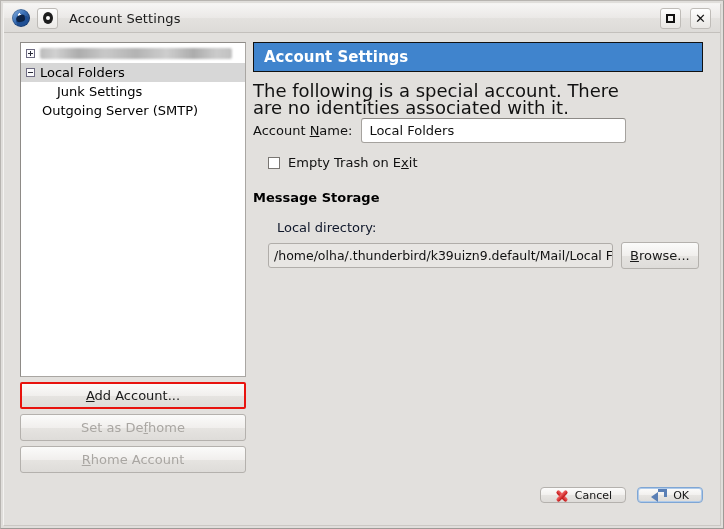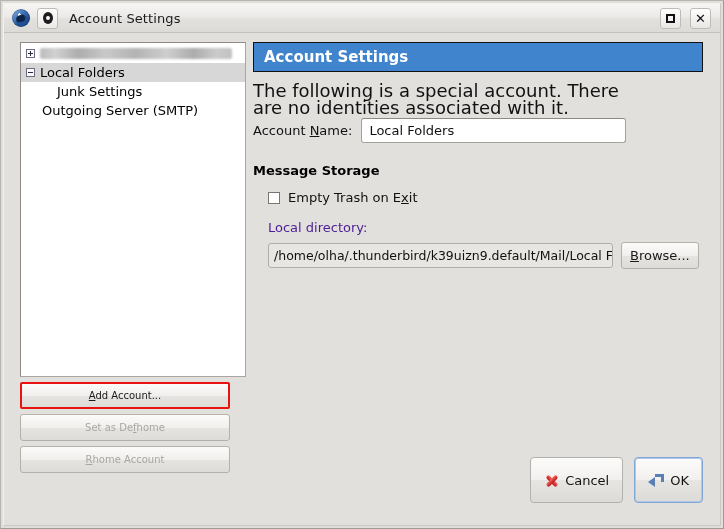--- a/index.html
+++ b/index.html
@@ -195,27 +195,27 @@
       #b9b9b9 0%, #cfcfcf 8%, #a9a9a9 20%, #c6c6c6 34%,
       #b0b0b0 50%, #cccccc 66%, #a8a8a8 80%, #c9c9c9 92%, #bdbdbd 100%);
     filter: blur(1.3px);
     opacity: .95;
   }
   .tree-row.child { padding-left: 36px; }
   .tree-row.level1 { padding-left: 21px; }
 
   .side-btn {
     box-sizing: border-box;
-    width: 210px; height: 27px;
+    width: 226px; height: 27px;
     margin-top: 5px;
     border: 1px solid #b4b1ad;
     border-radius: 3px;
     background: linear-gradient(to bottom,#fbfbfa 0%,#f1efed 50%,#e6e4e1 51%,#dedcd9 100%);
     font-family: inherit;
-    font-size: 10px;
+    font-size: 13px;
     color: #1a1a1a;
     display: flex;
     align-items: center;
     justify-content: center;
     cursor: default;
   }
   .side-btn.disabled { color: #a9a6a2; }
   .side-btn.highlight {
     border: 2px solid #e8130e;
     border-radius: 2px;
@@ -284,23 +284,23 @@
   }
   .checkbox {
     width: 12px; height: 12px;
     box-sizing: border-box;
     border: 1px solid #797672;
     background: #ffffff;
     margin-right: 8px;
   }
   #local-dir-label {
     margin-top: 15px;
-    margin-left: 15px;
-    font-size: 13px;
-    color: #4c1d95;
+    margin-left: 24px;
+    font-size: 13px;
+    color: #0f172a;
   }
   #dir-row {
     margin-top: 7px;
     margin-left: 15px;
     display: flex;
     align-items: center;
   }
   #local-dir-input {
     box-sizing: border-box;
     width: 345px; height: 25px;
@@ -337,27 +337,27 @@
   
   #dialog-buttons {
     position: absolute;
     right: 17px; bottom: 20px;
     display: flex;
     align-items: center;
     gap: 11px;
   }
   .dlg-btn {
     box-sizing: border-box;
-    height: 46px;
+    height: 16px;
     padding: 0 13px;
     border: 1px solid #b4b1ad;
     border-radius: 4px;
     background: linear-gradient(to bottom,#fcfcfb 0%,#f2f0ee 50%,#e7e5e2 51%,#dddbd8 100%);
     font-family: inherit;
-    font-size: 13px;
+    font-size: 11px;
     color: #141414;
     display: flex;
     align-items: center;
     gap: 6px;
     cursor: default;
   }
   .dlg-btn.default {
     border: 1px solid #7fa6d4;
     box-shadow: 0 0 0 1px #aecaea inset;
   }
@@ -464,26 +464,26 @@
     <div id="right-pane">
       <div id="pane-header">Account Settings</div>
 
       <div id="pane-desc">The following is a special account. There are no identities associated with it.</div>
 
       <div class="field-row">
         <span class="field-label"><span>Account </span><u>N</u><span>ame:</span></span>
         <input id="account-name-input" type="text" value="Local Folders" style="">
       </div>
 
-      <div id="section-title">Message Storage</div>
-
       <div id="checkbox-row">
         <span class="checkbox"></span>
         <span class="field-label"><span>Empty Trash on E</span><u>x</u><span>it</span></span>
       </div>
+
+      <div id="section-title">Message Storage</div>
 
       <div id="local-dir-label">Local directory:</div>
 
       <div id="dir-row">
         <div id="local-dir-input">/home/olha/.thunderbird/k39uizn9.default/Mail/Local Folders</div>
         <div id="browse-button">
           <span><u>B</u><span>rowse...</span></span>
         </div>
       </div>
     </div>

